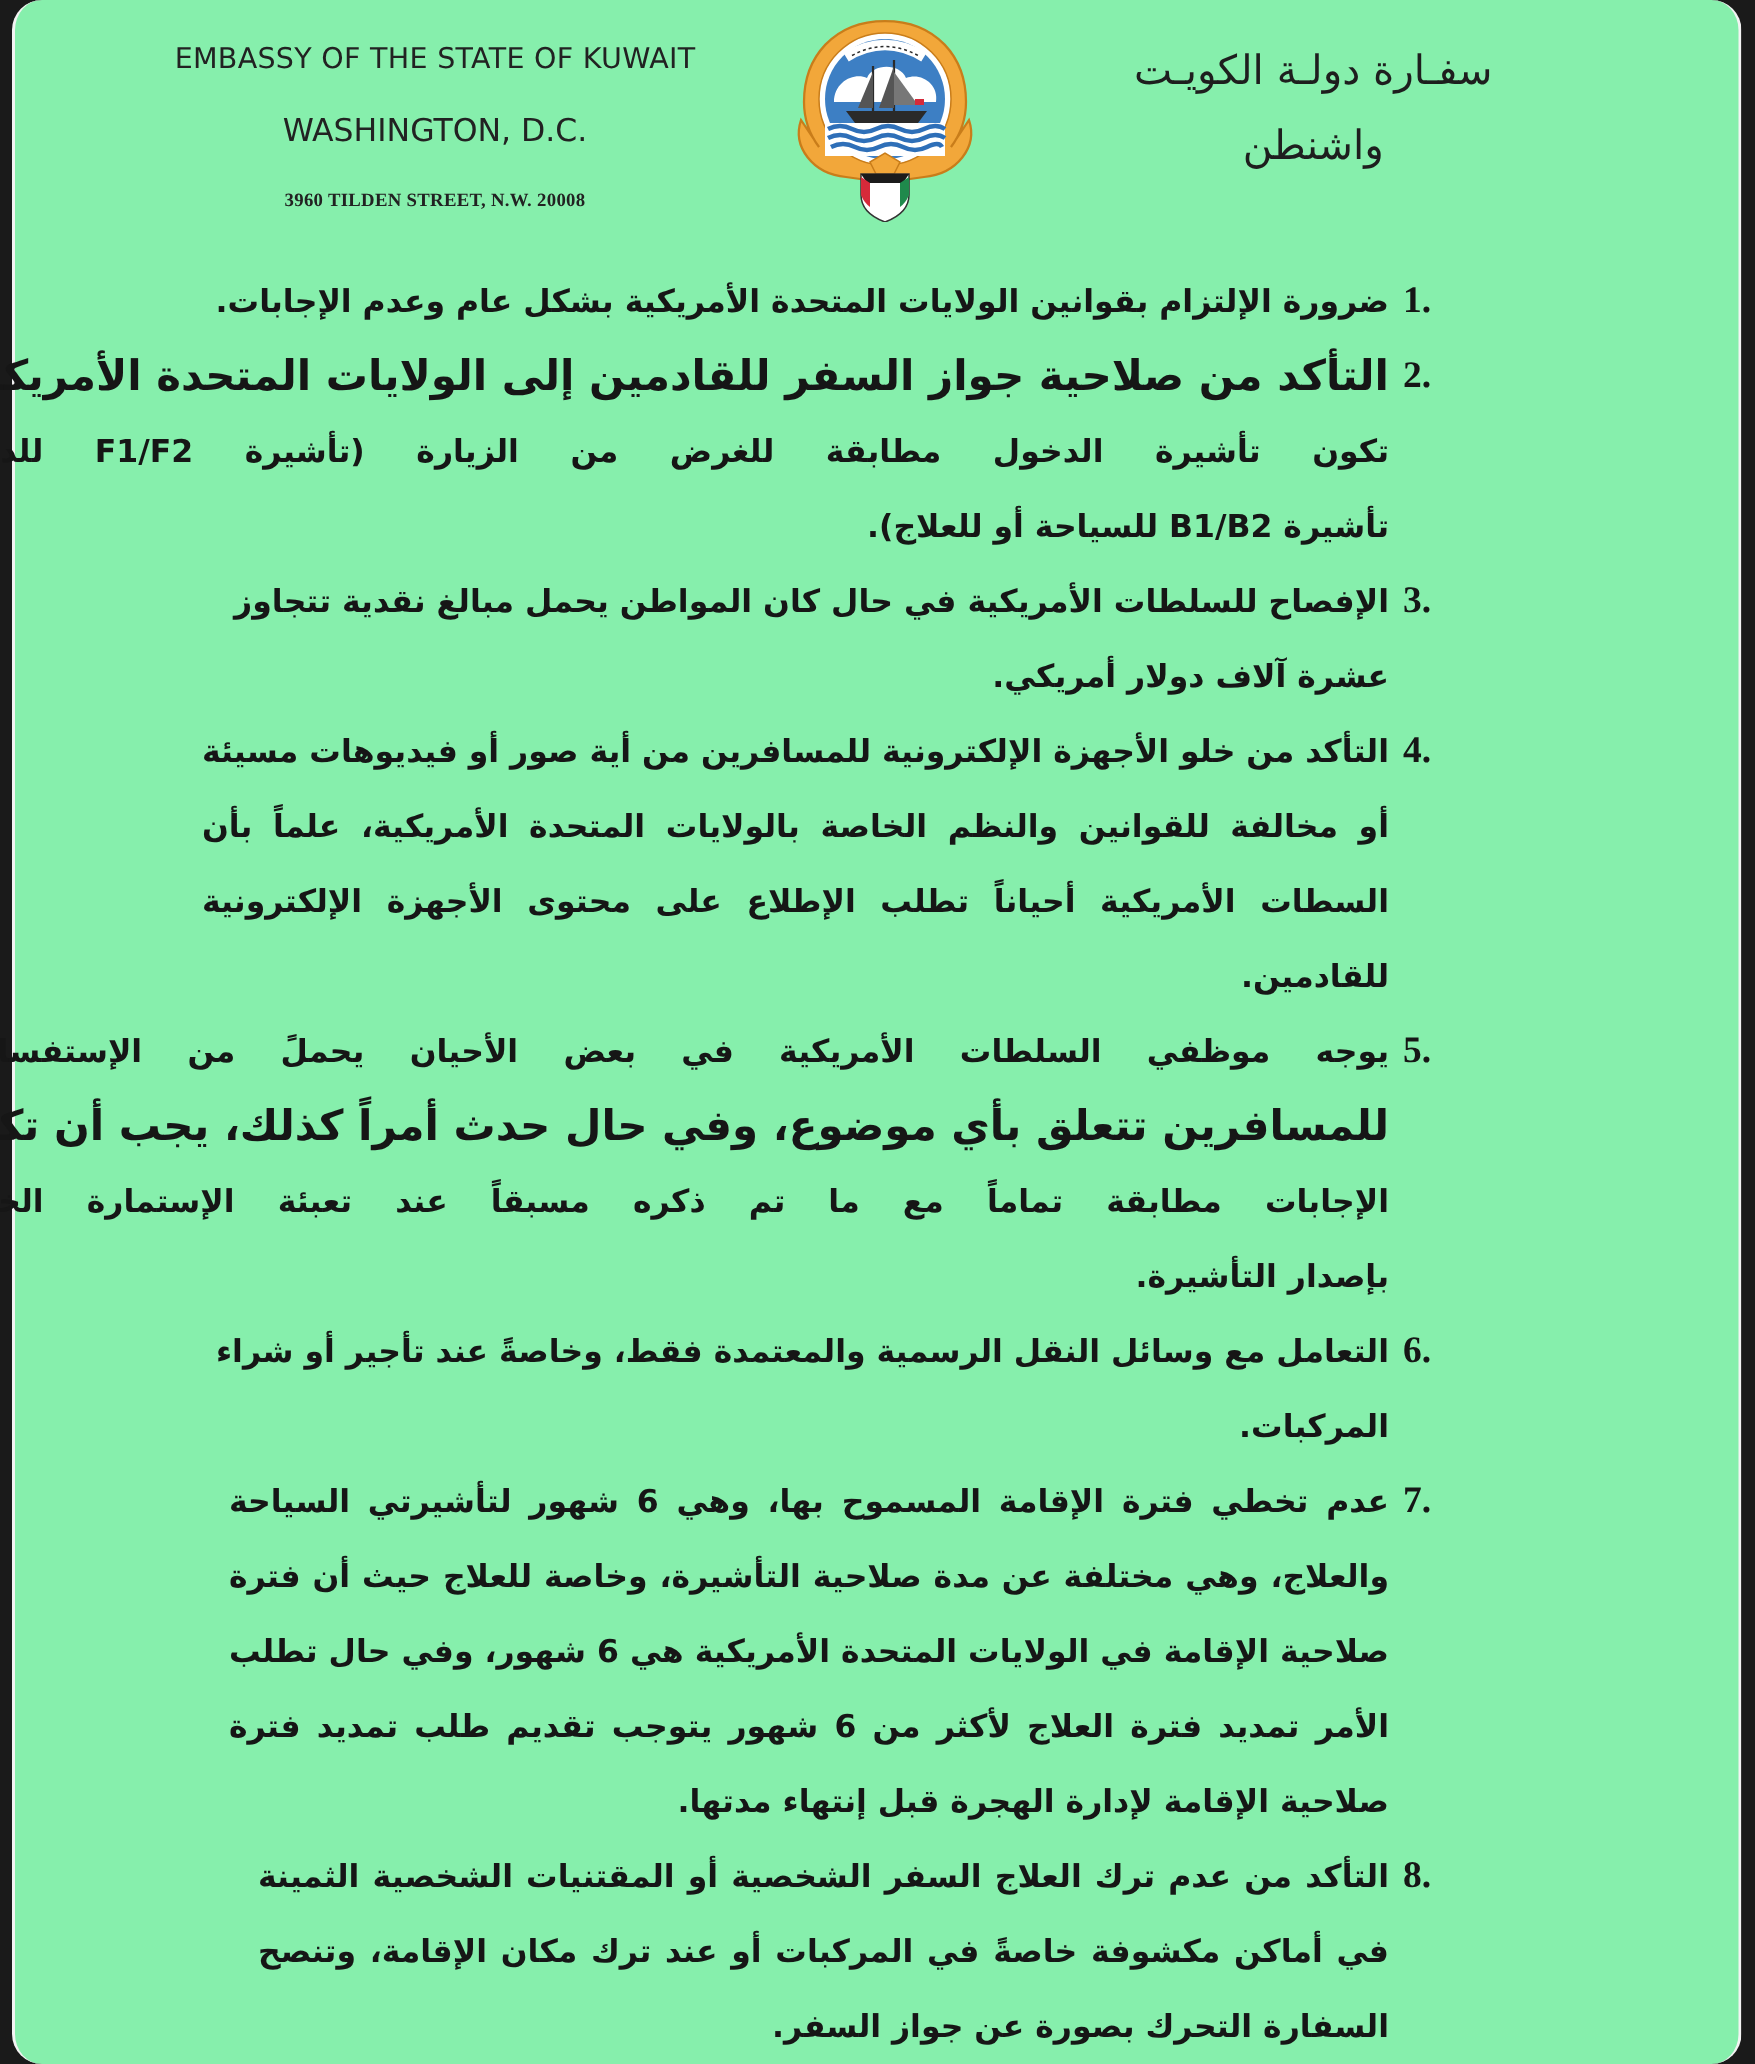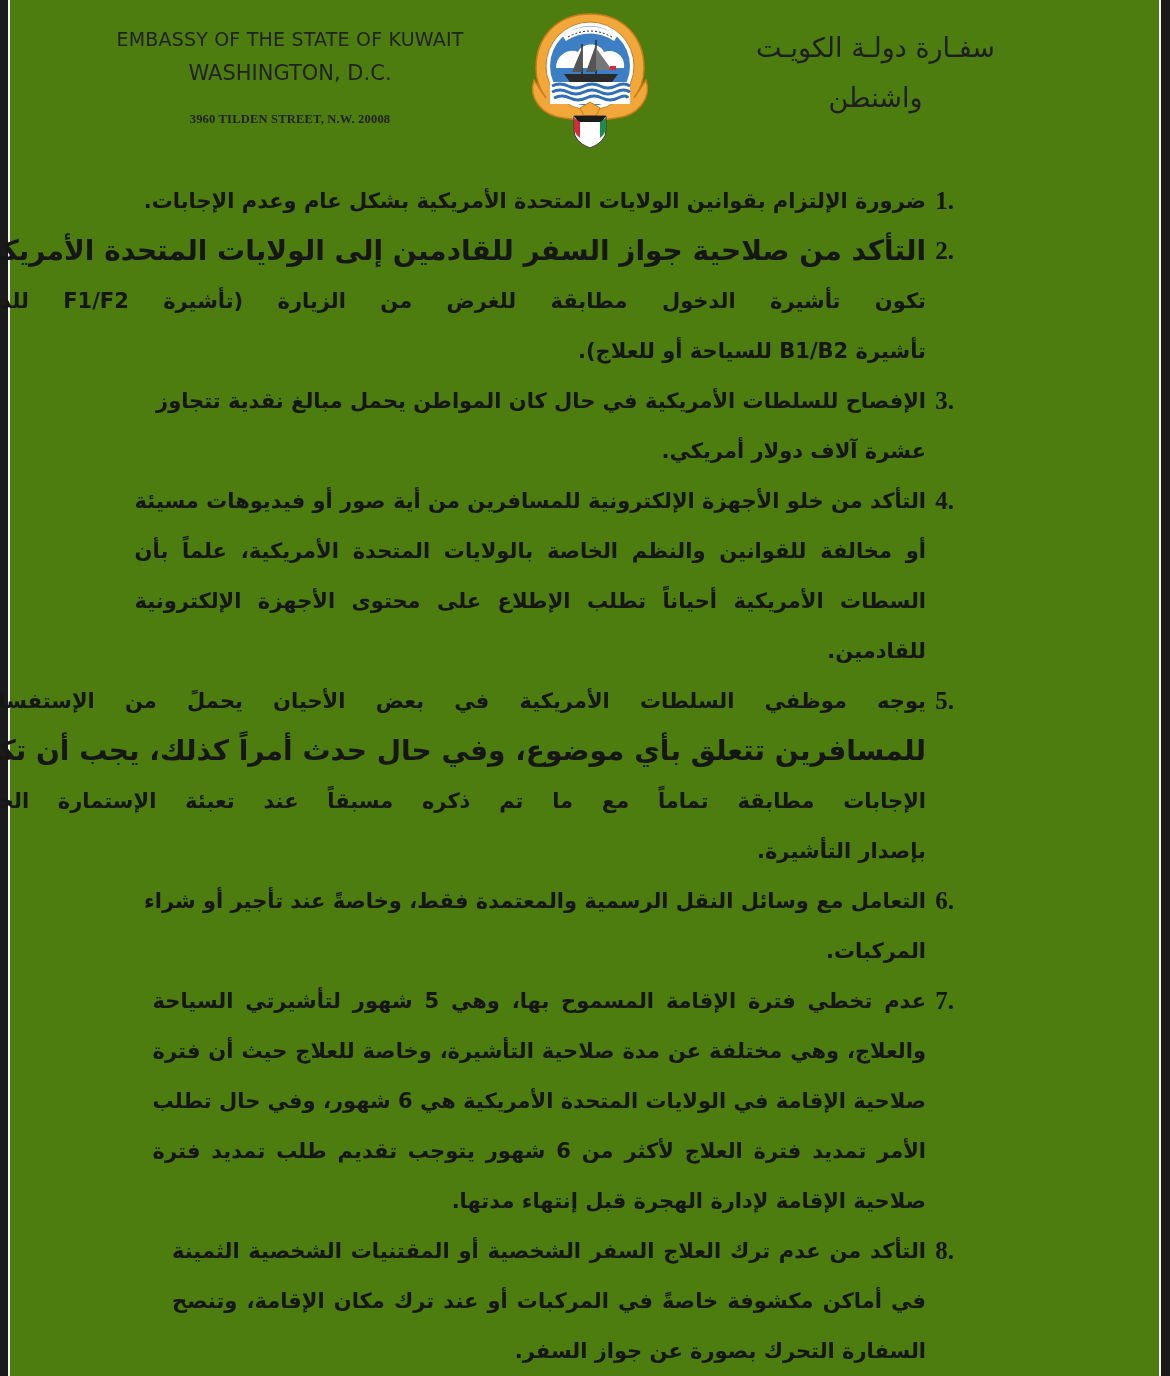--- a/index.html
+++ b/index.html
@@ -12,44 +12,45 @@
       height: 1376px;
       overflow: hidden;
       position: relative;
     }
     .page {
       position: absolute;
       left: 8px;
       top: 0;
       width: 1153px;
       height: 1376px;
-      background: #4d7c0f;
+      background: #86efac;
       border-left: 2px solid #f3f3f3;
       border-right: 2px solid #f3f3f3;
       box-sizing: border-box;
+      border-radius: 20px;
     }
     .header-en {
       position: absolute;
       left: 90px;
       top: 26px;
       width: 380px;
       text-align: center;
       color: #222;
       font-family: "DejaVu Sans", sans-serif;
     }
     .header-en .l1 {
       font-size: 19px;
       letter-spacing: 0.2px;
       line-height: 26px;
       white-space: nowrap;
     }
     .header-en .l2 {
       font-size: 21px;
       line-height: 34px;
-      margin-top: 4px;
+      margin-top: 18px;
       white-space: nowrap;
     }
     .header-en .addr {
       font-family: "Liberation Serif", serif;
       font-weight: bold;
       font-size: 12.5px;
       margin-top: 22px;
       letter-spacing: 0.2px;
       white-space: nowrap;
     }
@@ -220,21 +221,21 @@
       <span class="num">6.</span>
       <div class="text">
         <span class="line" style="font-size: 21px;">التعامل مع وسائل النقل الرسمية والمعتمدة فقط، وخاصةً عند تأجير أو شراء</span>
         <span class="line last" style="font-size: 21px;">المركبات.</span>
       </div>
     </div>
 
     <div class="item">
       <span class="num">7.</span>
       <div class="text">
-        <span class="line" style="font-size: 21px;">عدم تخطي فترة الإقامة المسموح بها، وهي 5 شهور لتأشيرتي السياحة</span>
+        <span class="line" style="font-size: 21px;">عدم تخطي فترة الإقامة المسموح بها، وهي 6 شهور لتأشيرتي السياحة</span>
         <span class="line" style="font-size: 21px;">والعلاج، وهي مختلفة عن مدة صلاحية التأشيرة، وخاصة للعلاج حيث أن فترة</span>
         <span class="line" style="font-size: 21px;">صلاحية الإقامة في الولايات المتحدة الأمريكية هي 6 شهور، وفي حال تطلب</span>
         <span class="line" style="font-size: 21px;">الأمر تمديد فترة العلاج لأكثر من 6 شهور يتوجب تقديم طلب تمديد فترة</span>
         <span class="line last" style="font-size: 21px;">صلاحية الإقامة لإدارة الهجرة قبل إنتهاء مدتها.</span>
       </div>
     </div>
 
     <div class="item">
       <span class="num">8.</span>
       <div class="text">

